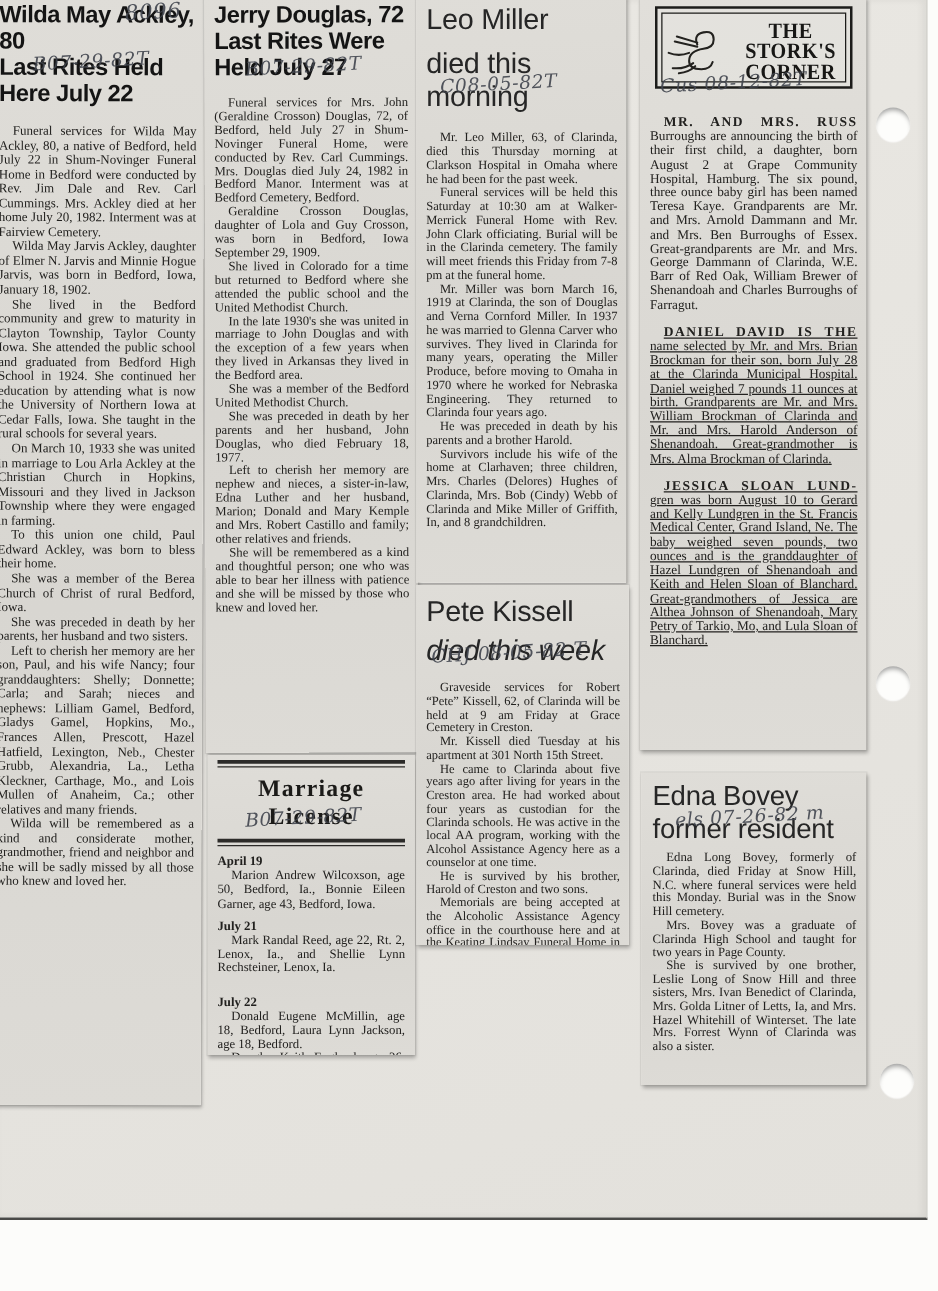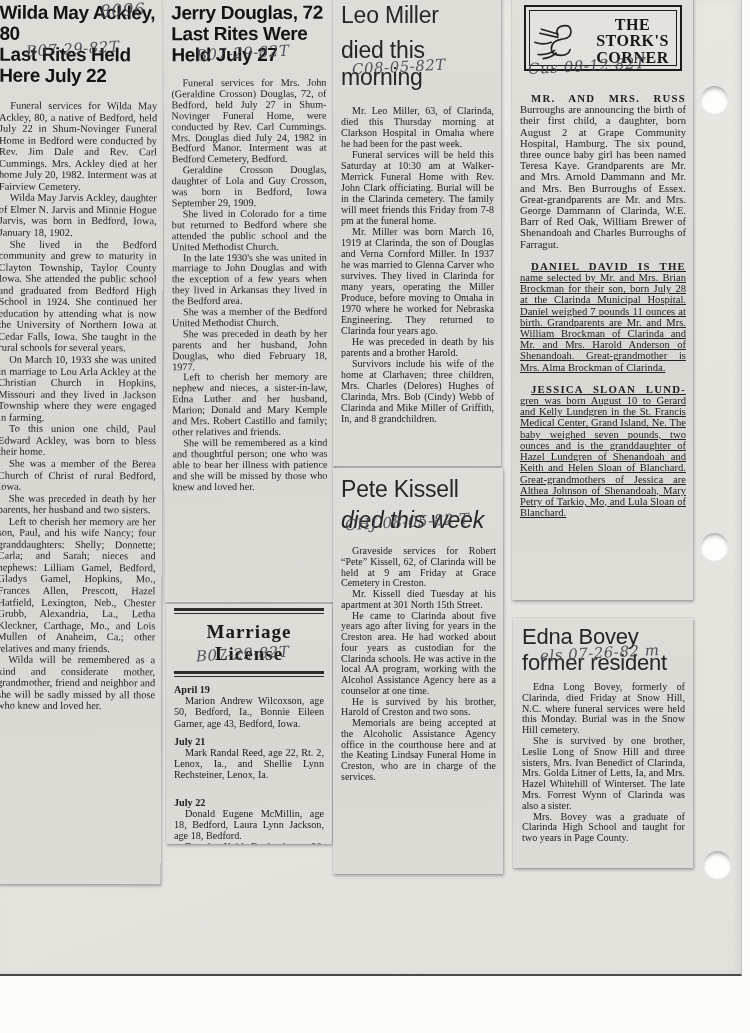--- a/index.html
+++ b/index.html
@@ -118,21 +118,21 @@
   </div>
   <div style="height:14px;"></div>
   <p>Mr. Leo Miller, 63, of Clarinda, died this Thursday morning at Clarkson Hospital in Omaha where he had been for the past week.</p>
   <p>Funeral services will be held this Saturday at 10:30 am at Walker-Merrick Funeral Home with Rev. John Clark officiating. Burial will be in the Clarinda cemetery. The family will meet friends this Friday from 7-8 pm at the funeral home.</p>
   <p>Mr. Miller was born March 16, 1919 at Clarinda, the son of Douglas and Verna Cornford Miller. In 1937 he was married to Glenna Carver who survives. They lived in Clarinda for many years, operating the Miller Produce, before moving to Omaha in 1970 where he worked for Nebraska Engineering. They returned to Clarinda four years ago.</p>
   <p>He was preceded in death by his parents and a brother Harold.</p>
   <p>Survivors include his wife of the home at Clarhaven; three children, Mrs. Charles (Delores) Hughes of Clarinda, Mrs. Bob (Cindy) Webb of Clarinda and Mike Miller of Griffith, In, and 8 grandchildren.</p>
 </div>
 <div class="handw" style="left:352px; top:58px;">C08-05-82T</div>
 
-<div class="clip bodytext fs-kissell" style="left:333px; top:468px; width:170px; height:406px; padding:8px 7px 6px 8px;">
+<div class="clip bodytext fs-kissell" style="left:333px; top:468px; width:170px; height:288px; padding:8px 7px 6px 8px;">
   <div class="hl-lite">
     <div>Pete Kissell</div>
     <div style="margin-top:4px;font-style:italic;">died this week</div>
   </div>
   <div style="height:12px;"></div>
   <p>Graveside services for Robert “Pete” Kissell, 62, of Clarinda will be held at 9 am Friday at Grace Cemetery in Creston.</p>
   <p>Mr. Kissell died Tuesday at his apartment at 301 North 15th Street.</p>
   <p>He came to Clarinda about five years ago after living for years in the Creston area. He had worked about four years as custodian for the Clarinda schools. He was active in the local AA program, working with the Alcohol Assistance Agency here as a counselor at one time.</p>
   <p>He is survived by his brother, Harold of Creston and two sons.</p>
   <p>Memorials are being accepted at the Alcoholic Assistance Agency office in the courthouse here and at the Keating Lindsay Funeral Home in Creston, who are in charge of the services.</p>
@@ -164,16 +164,16 @@
 </div>
 <div class="handw" style="left:528px; top:57px;">Cus 08-12-82T</div>
 
 <div class="clip bodytext fs-bovey" style="left:513px; top:618px; width:180px; height:250px; padding:6px 8px 6px 9px;">
   <div class="hl-lite" style="font-size:22px; line-height:26px;">
     <div>Edna Bovey</div>
     <div>former resident</div>
   </div>
   <div style="height:6px;"></div>
   <p>Edna Long Bovey, formerly of Clarinda, died Friday at Snow Hill, N.C. where funeral services were held this Monday. Burial was in the Snow Hill cemetery.</p>
+  <p>Mrs. Bovey was a graduate of Clarinda High School and taught for two years in Page County.</p>
   <p>She is survived by one brother, Leslie Long of Snow Hill and three sisters, Mrs. Ivan Benedict of Clarinda, Mrs. Golda Litner of Letts, Ia, and Mrs. Hazel Whitehill of Winterset. The late Mrs. Forrest Wynn of Clarinda was also a sister.</p>
-  <p>Mrs. Bovey was a graduate of Clarinda High School and taught for two years in Page County.</p>
 </div>
 <div class="handw" style="left:540px; top:644px;">els 07-26-82 m</div>
 
 </body></html>

